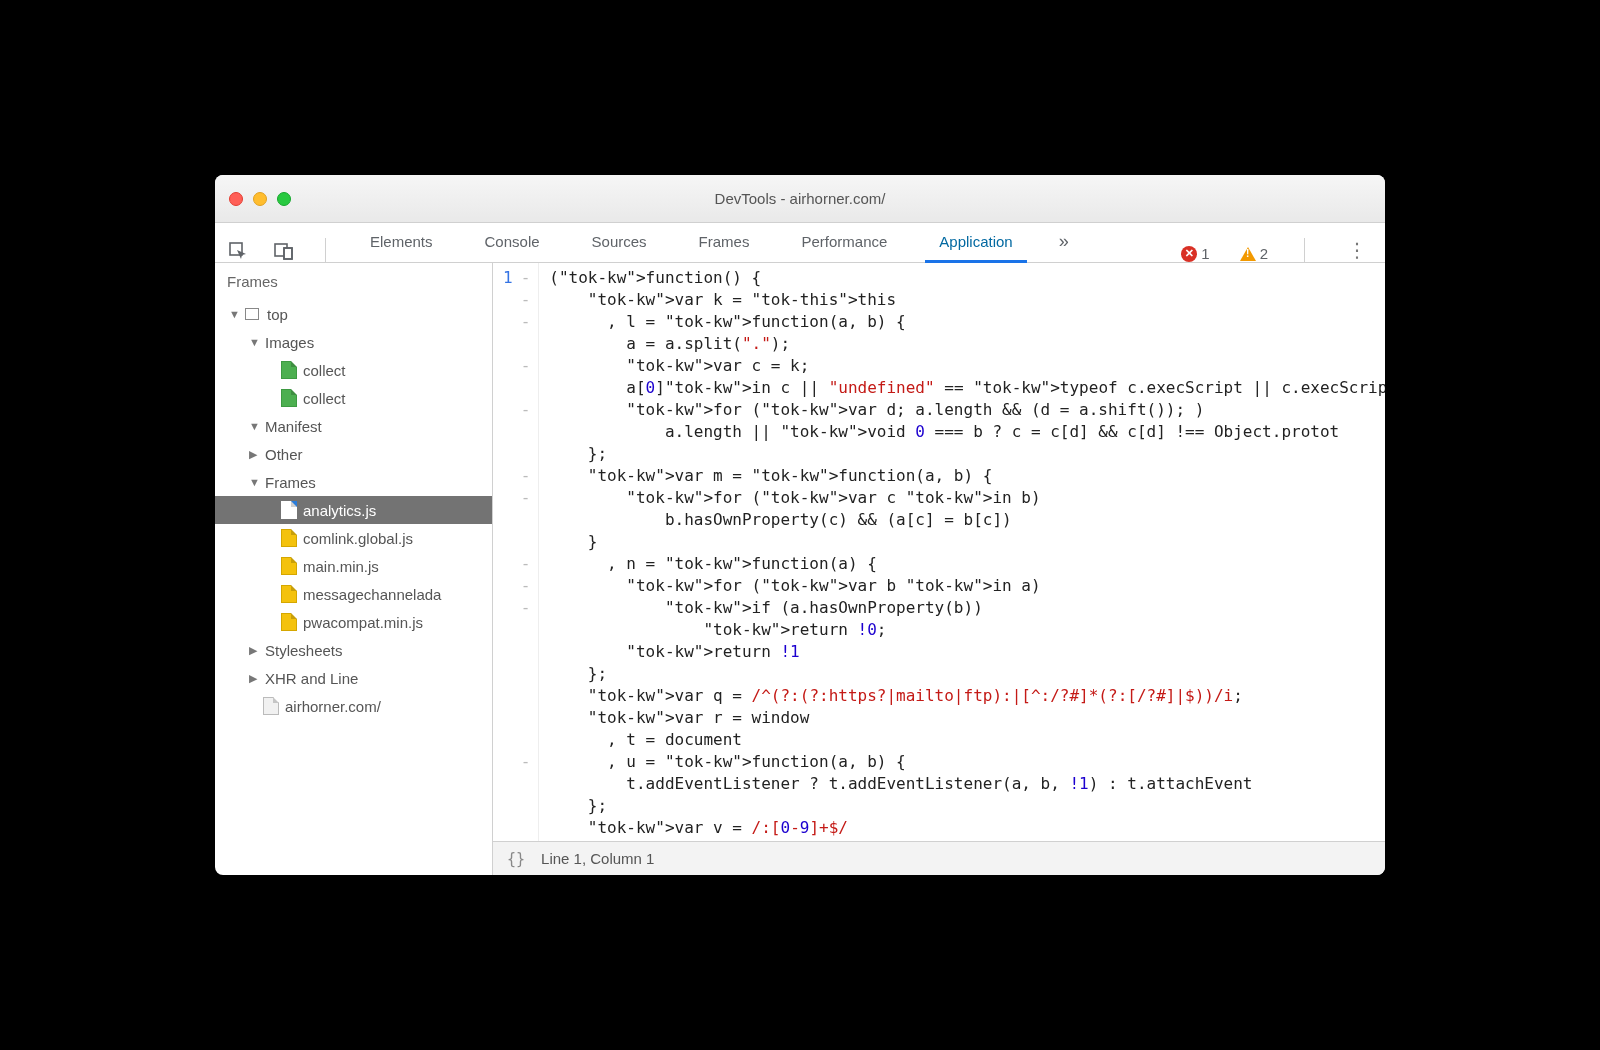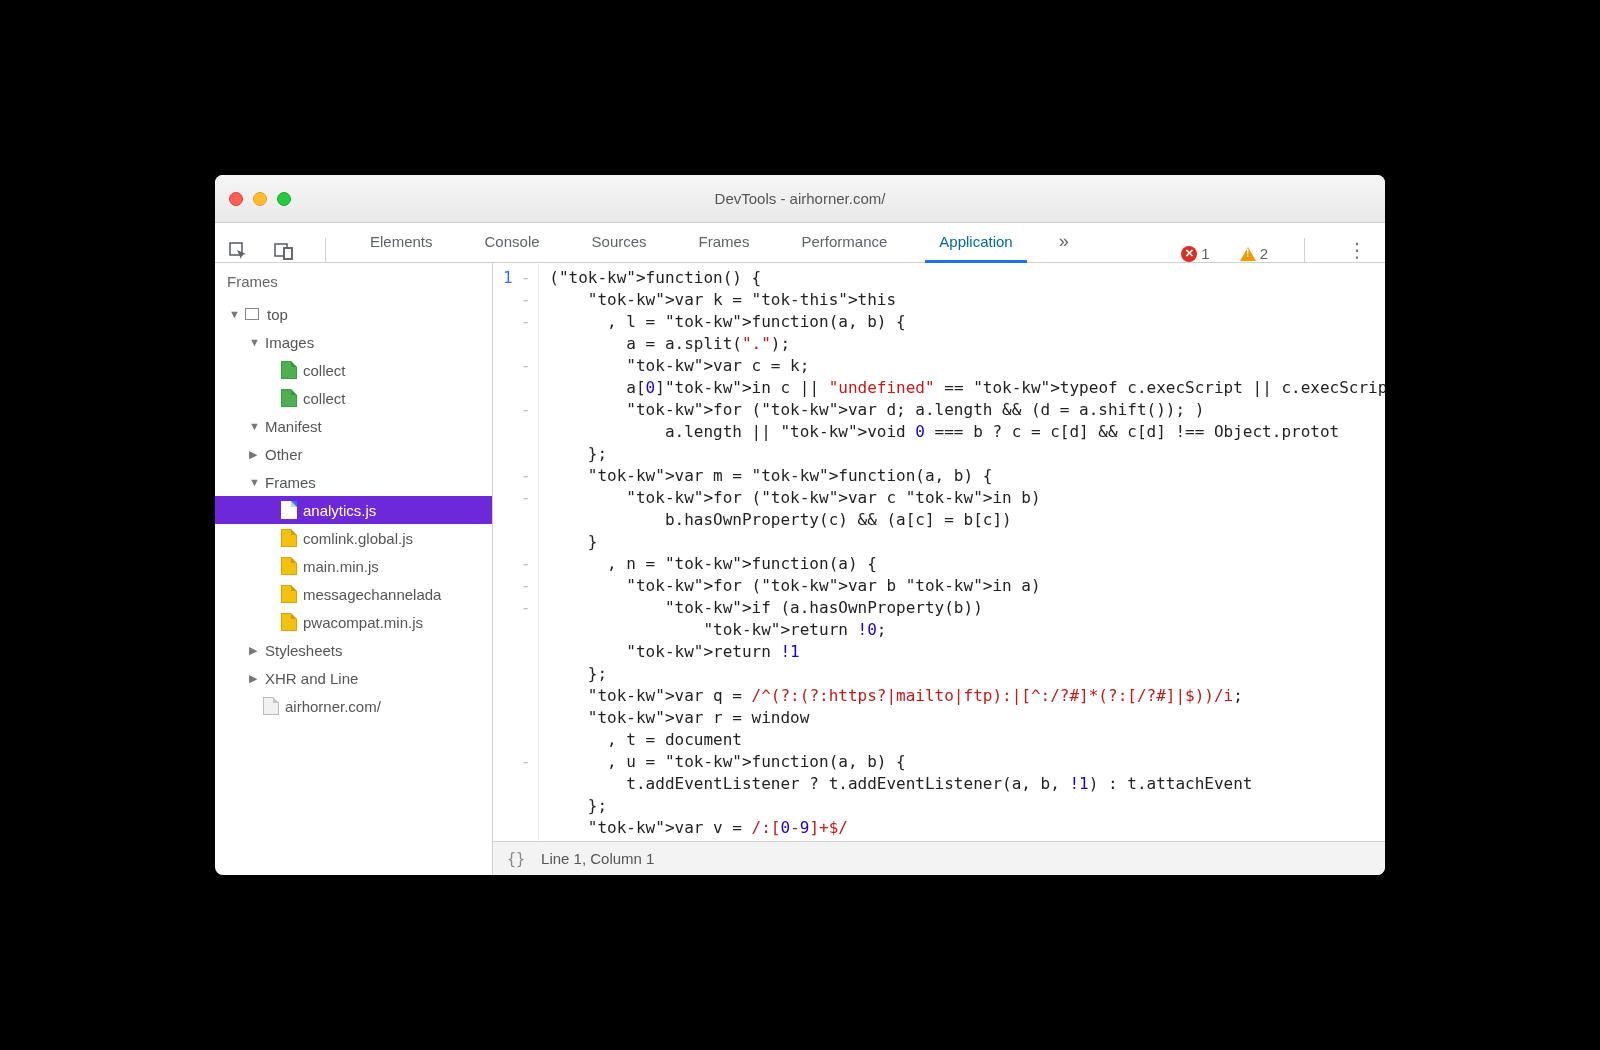--- a/index.html
+++ b/index.html
@@ -72,21 +72,21 @@
   .sidebar-header { padding: 10px 12px; color: #666; }
   .tree { flex: 1; overflow: auto; }
   .tree-item {
     display: flex; align-items: center;
     height: 28px;
     padding-left: var(--indent, 12px);
     gap: 6px;
     cursor: pointer;
     white-space: nowrap;
   }
-  .tree-item.selected { background: #6d28d9; color: #fff; }
+  .tree-item.selected { background: #737373; color: #fff; }
   .arrow { width: 10px; font-size: 11px; color: #777; display: inline-block; }
   .file-ico { width: 16px; height: 18px; display: inline-block; position: relative; }
   .file-ico.page {
     background: #fff; border: 1px solid #bbb;
   }
   .file-ico.page.green { background:#4caf50; border-color:#3d9a42; }
   .file-ico.page.yellow { background:#f4c20d; border-color:#d5a700; }
   .file-ico.page.grey { background:#f1f1f1; }
   .file-ico.page.white { background:#fff; border-color:#fff; }
   .file-ico.page::after {

